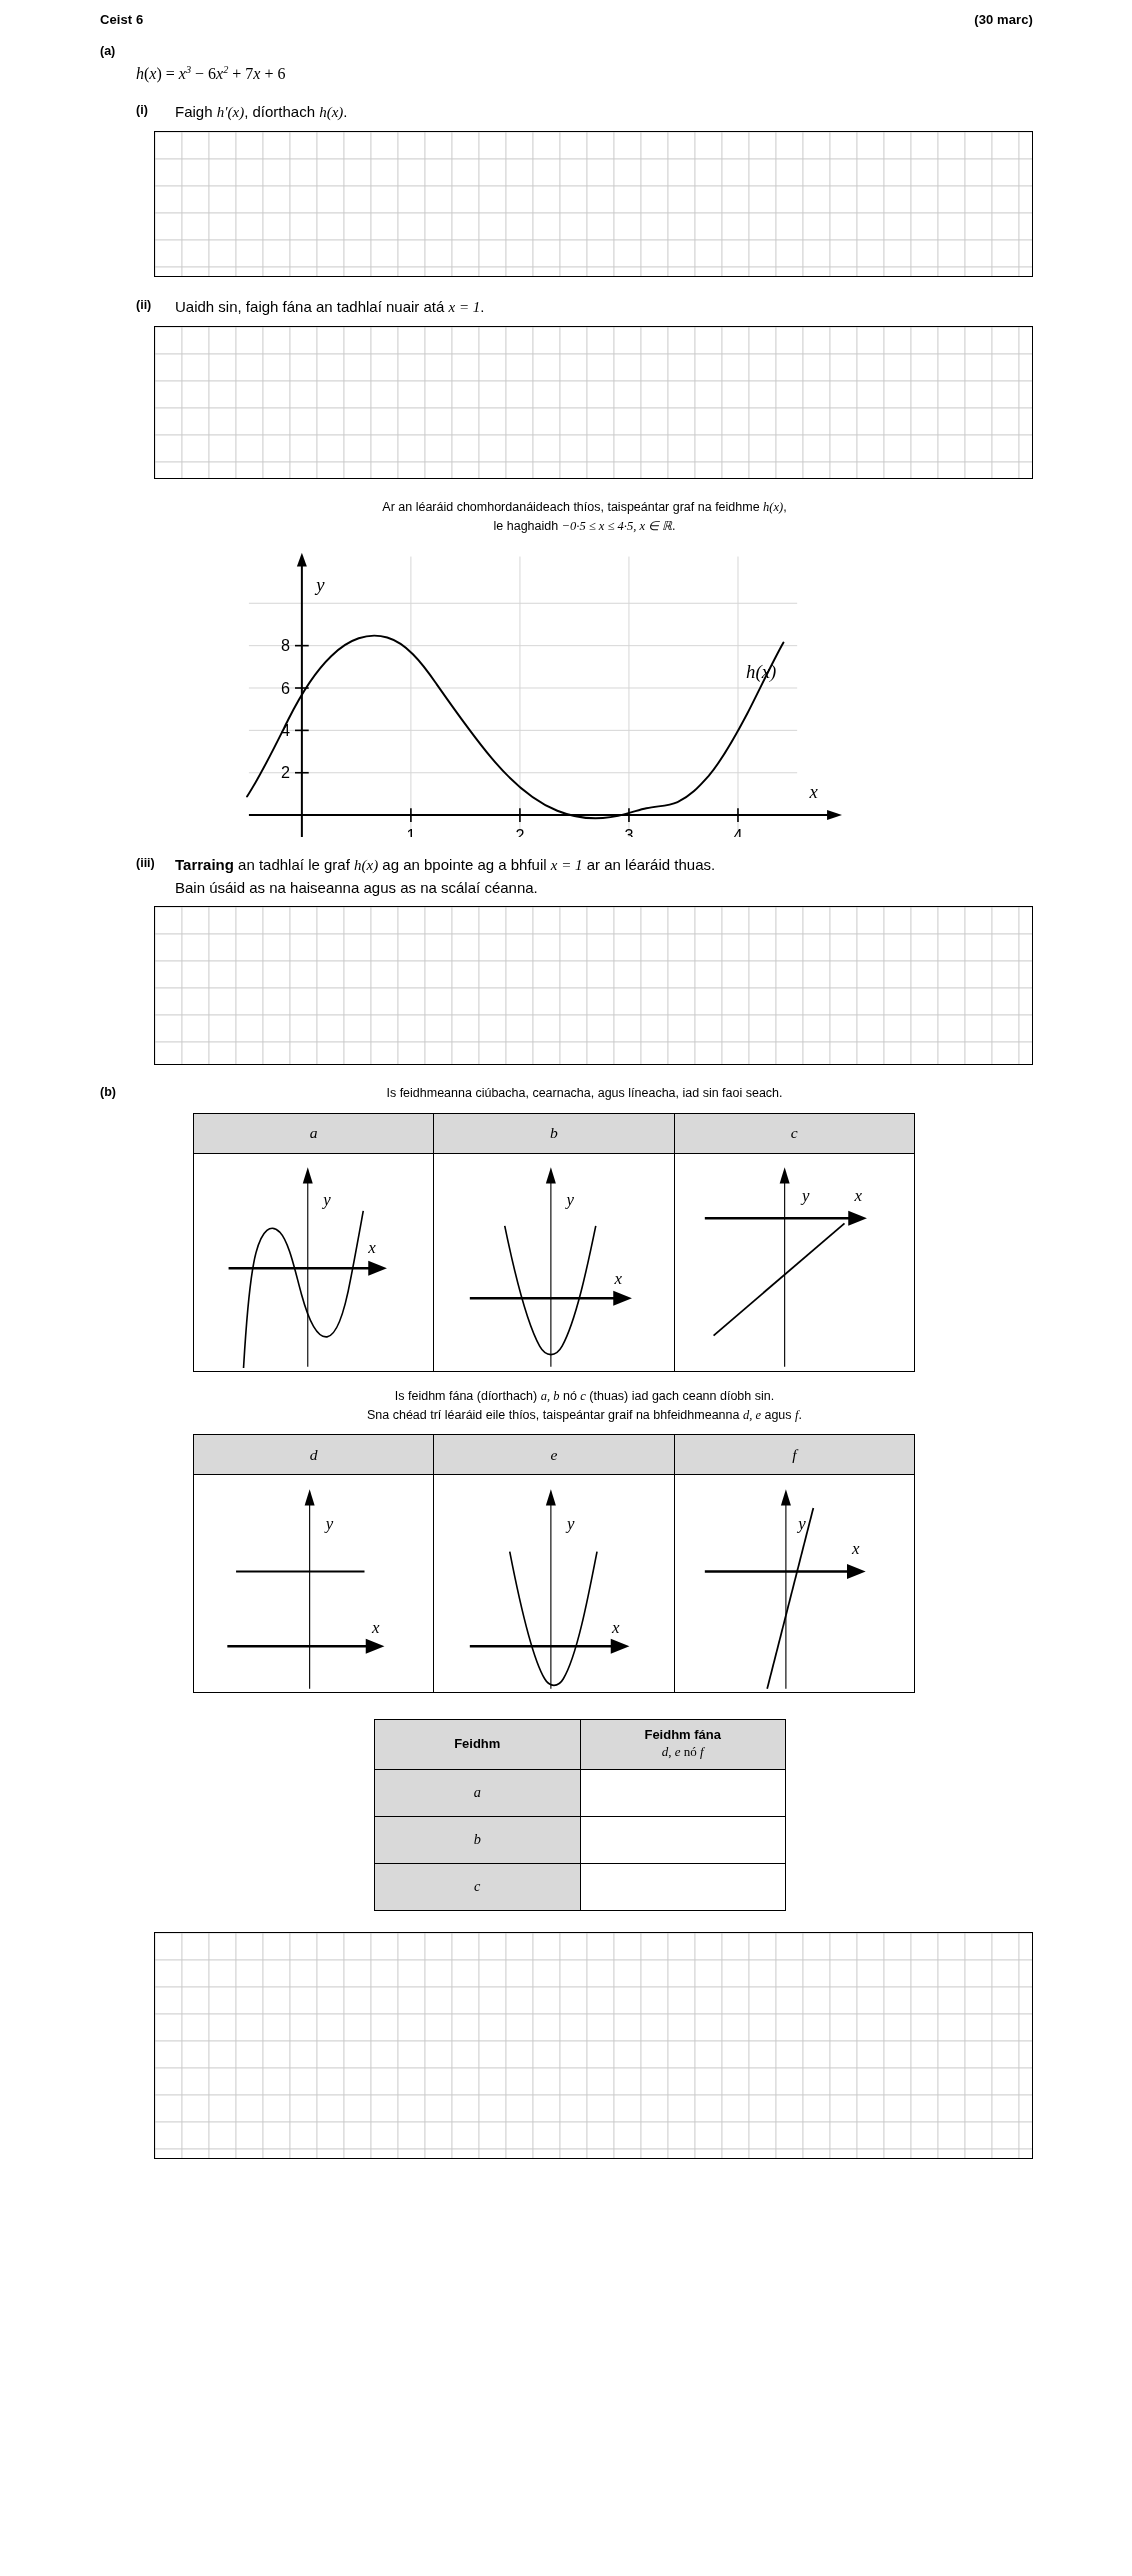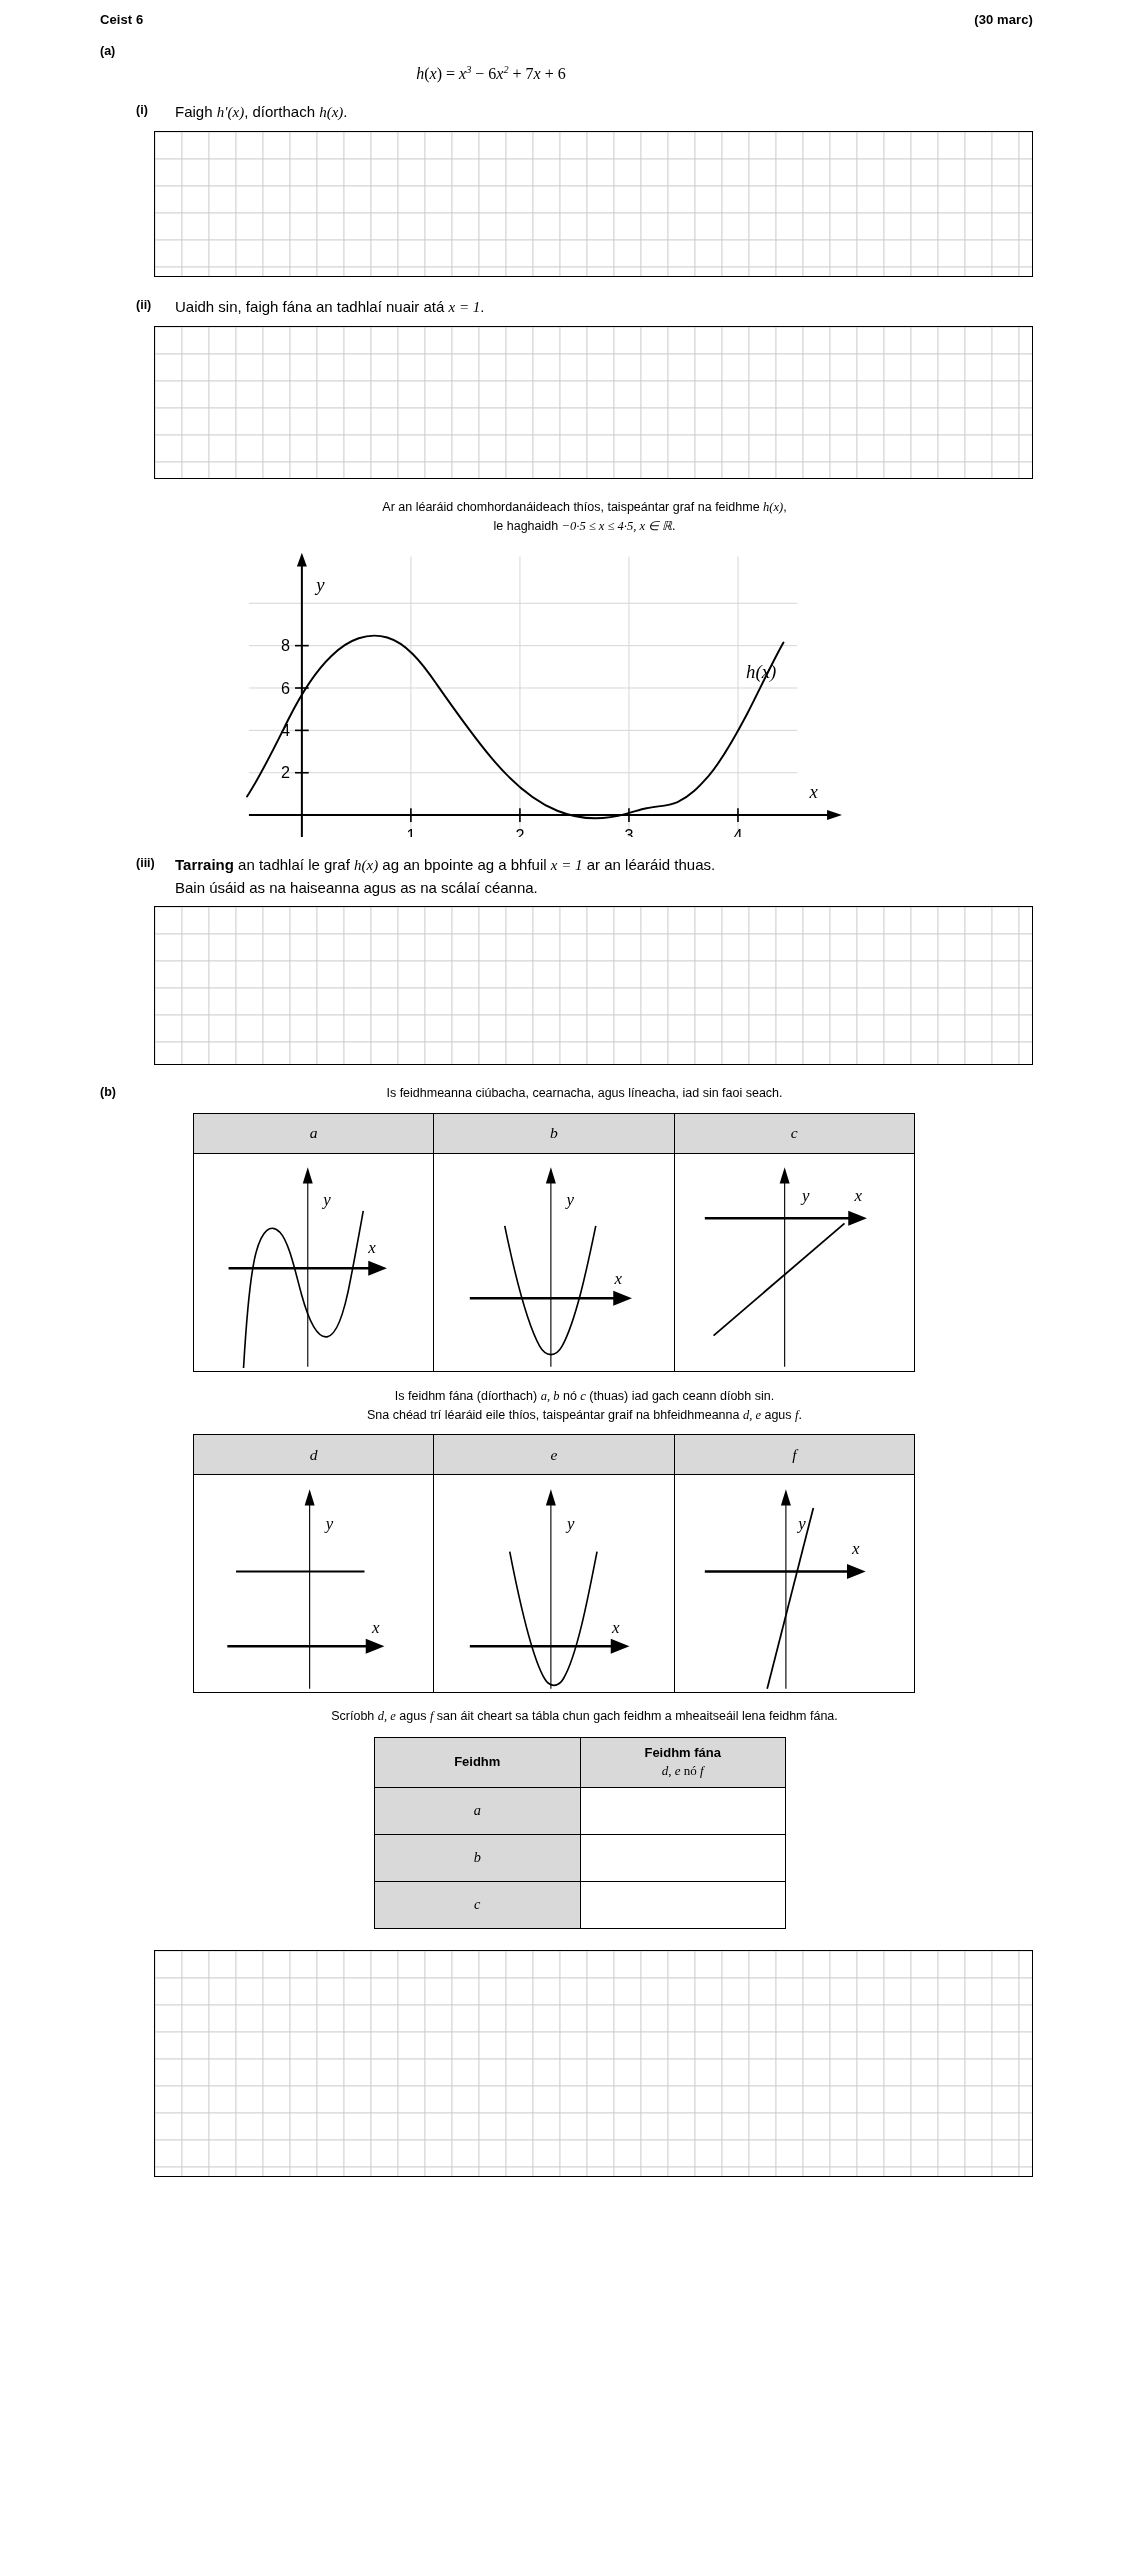--- a/index.html
+++ b/index.html
@@ -44,21 +44,21 @@
   }
   .sub-label { width: 39px; flex: 0 0 39px; font-weight: bold; font-size: 12.5px; }
   .sub-body { flex: 1 1 auto; font-size: 15px; line-height: 1.45; }
 
   .m { font-family: "Liberation Serif", serif; font-style: italic; }
   .mup { font-family: "Liberation Serif", serif; font-style: normal; }
   sup.p { font-size: .64em; vertical-align: super; font-family: "Liberation Serif", serif; font-style: italic; }
 
   
   .eqn {
-    text-align: center;
+    text-align: left;
     font-family: "Liberation Serif", serif;
     font-size: 16px;
     margin: 18.7px 0 3.7px 0;
     padding-right: 187px;
   }
   .eqn i { font-style: italic; }
 
   
   .gridbox {
     border: 1.9px solid #000;
@@ -406,23 +406,20 @@
           <text x="258" y="122" font-family="Liberation Serif, serif" font-style="italic" font-size="27">x</text>
           <line x1="122" y1="338" x2="196" y2="48" stroke="#000" stroke-width="2.8"></line>
         </svg>
       </td>
     </tr>
   </tbody>
     </table>
 
   <div class="part" style="margin-top:13.7px">
     <div class="part-label"></div>
-    <div class="part-body note">
-      <span>Scríobh </span><span class="m">d, e</span><span> agus </span><span class="m">f</span><span> san áit cheart sa tábla chun gach feidhm a mheaitseáil lena feidhm fána.</span>
-    </div>
   </div>
 
   <table class="mtable">
     <tbody>
         <tr>
       <th>Feidhm</th>
       <th>
         <span>Feidhm fána</span>
         <span class="sub2"><i class="m">d</i>, <i class="m">e</i> nó <i class="m">f</i></span>
       </th>

